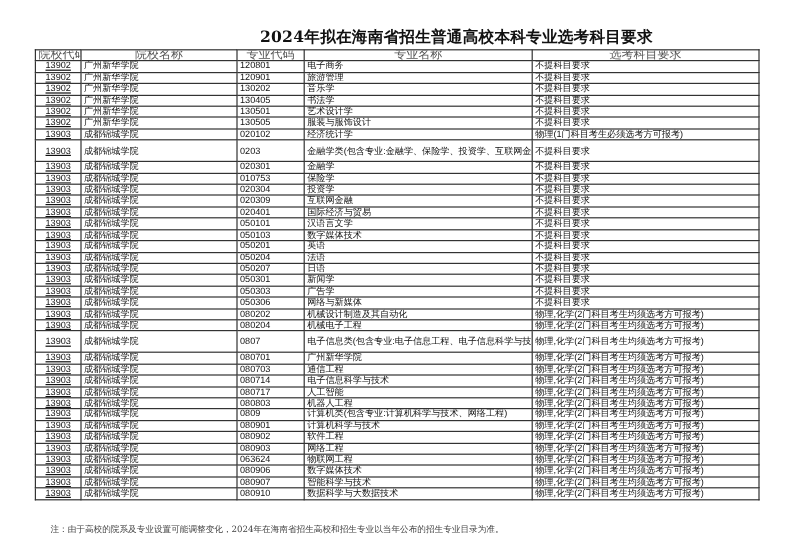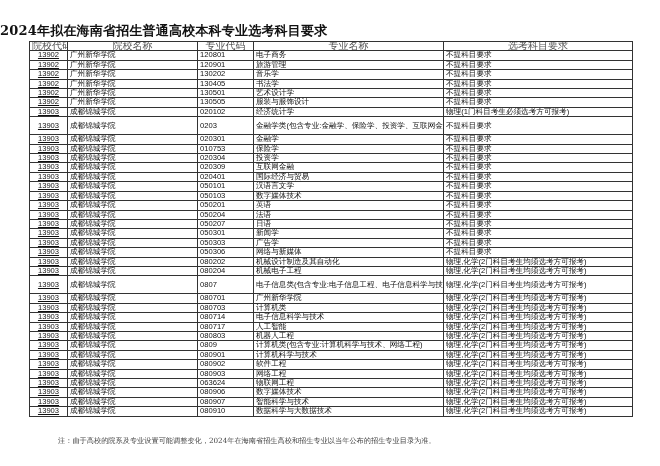--- a/index.html
+++ b/index.html
@@ -1,24 +1,24 @@
 <!DOCTYPE html>
 <html><head>
 <meta charset="utf-8">
 <style>
   html, body { margin:0; padding:0; background:#ffffff; }
   body { width:660px; height:466px; position:relative; overflow:hidden; font-family:"Liberation Sans","DejaVu Sans",sans-serif; color:#111; }
-  .title { position:absolute; left:0; top:22px; width:544px; text-align:left; font-family:"DejaVu Serif","Liberation Serif",serif; font-size:13px; font-weight:bold; letter-spacing:0.2px; }
+  .title { position:absolute; left:0; top:22px; width:544px; text-align:right; font-family:"DejaVu Serif","Liberation Serif",serif; font-size:13px; font-weight:bold; letter-spacing:0.2px; }
   table.main { position:absolute; left:29px; top:41px; border-collapse:collapse; table-layout:fixed; width:603px; border:1.5px solid #222; }
   table.main th, table.main td { border:1px solid #333; padding:0 2px; font-size:7.6px; line-height:8.4px; height:8.4px; white-space:nowrap; overflow:hidden; }
   table.main th { font-family:"DejaVu Serif","Liberation Serif",serif; font-weight:normal; color:#555; text-align:center; font-size:10px; }
   td.code { text-align:center;text-decoration:underline; }
   td.wrap { white-space:normal; line-height:8.4px; }
   tr.tall td { height:17px; }
-  .footer-note { position:absolute; left:58px; top:436px; font-family:"DejaVu Serif","Liberation Serif",serif; font-size:7.2px; color:#444; }
+  .footer-note { position:absolute; left:42px; top:436px; font-family:"DejaVu Serif","Liberation Serif",serif; font-size:7.2px; color:#444; }
   .footer-page { position:absolute; left:528px; top:436px; font-family:"DejaVu Serif","Liberation Serif",serif; font-size:7.2px; color:#444;margin-top:45px; }
 </style>
 </head>
 <body>
 
 <div class="title">2024年拟在海南省招生普通高校本科专业选考科目要求</div>
 
 <table class="main">
   <colgroup>
     <col style="width:38px">
@@ -209,21 +209,21 @@
         <td class="code">13903</td>
         <td>成都锦城学院</td>
         <td>080701</td>
         <td>广州新华学院</td>
         <td>物理,化学(2门科目考生均须选考方可报考)</td>
       </tr>
       <tr>
         <td class="code">13903</td>
         <td>成都锦城学院</td>
         <td>080703</td>
-        <td>计算机类</td>
+        <td>通信工程</td>
         <td>物理,化学(2门科目考生均须选考方可报考)</td>
       </tr>
       <tr>
         <td class="code">13903</td>
         <td>成都锦城学院</td>
         <td>080714</td>
         <td>电子信息科学与技术</td>
         <td>物理,化学(2门科目考生均须选考方可报考)</td>
       </tr>
       <tr>

